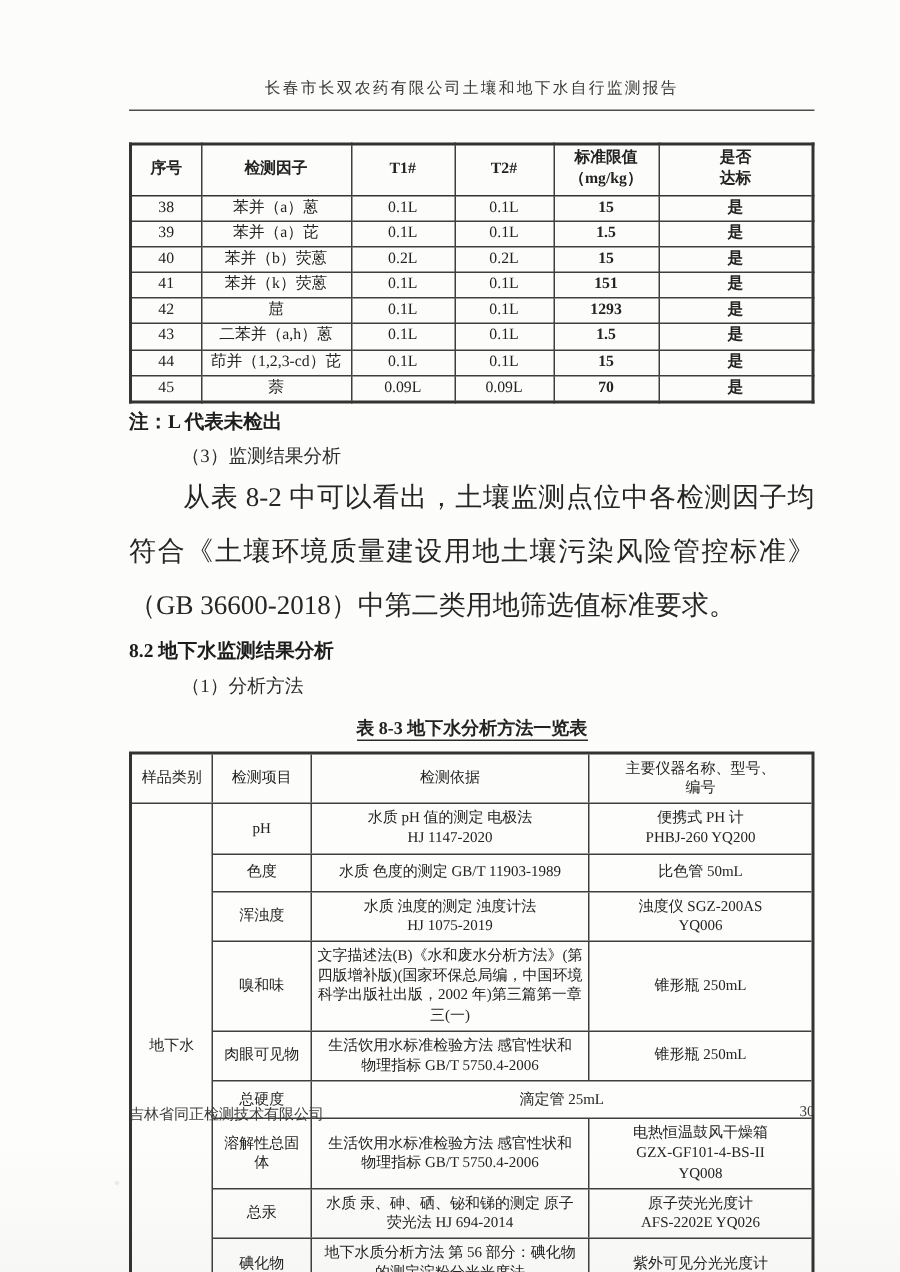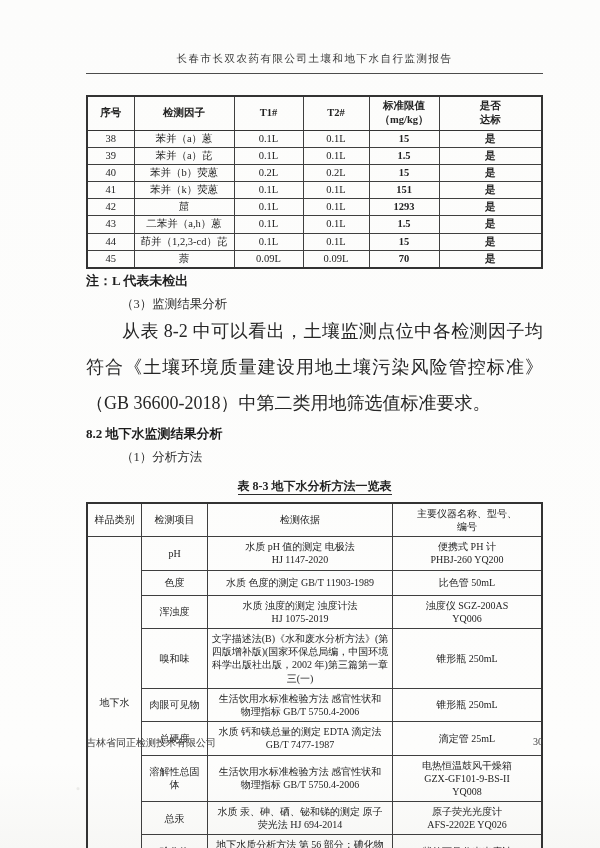--- a/index.html
+++ b/index.html
@@ -216,32 +216,30 @@
 
           <div class="t2-row">
             <div class="cell c2">肉眼可见物</div>
             <div class="cell c3">生活饮用水标准检验方法 感官性状和
 物理指标 GB/T 5750.4-2006</div>
             <div class="cell c4">锥形瓶 250mL</div>
           </div>
 
           <div class="t2-row">
             <div class="cell c2">总硬度</div>
-            <div class="cell c3">水质 钙和镁总量的测定 EDTA 滴定法
-GB/T 7477-1987</div>
             <div class="cell c4">滴定管 25mL</div>
           </div>
 
           <div class="t2-row">
             <div class="cell c2">溶解性总固
 体</div>
             <div class="cell c3">生活饮用水标准检验方法 感官性状和
 物理指标 GB/T 5750.4-2006</div>
             <div class="cell c4">电热恒温鼓风干燥箱
-GZX-GF101-9-BS-II
+GZX-GF101-4-BS-II
 YQ008</div>
           </div>
 
           <div class="t2-row">
             <div class="cell c2">总汞</div>
             <div class="cell c3">水质 汞、砷、硒、铋和锑的测定 原子
 荧光法 HJ 694-2014</div>
             <div class="cell c4">原子荧光光度计
 AFS-2202E YQ026</div>
           </div>

